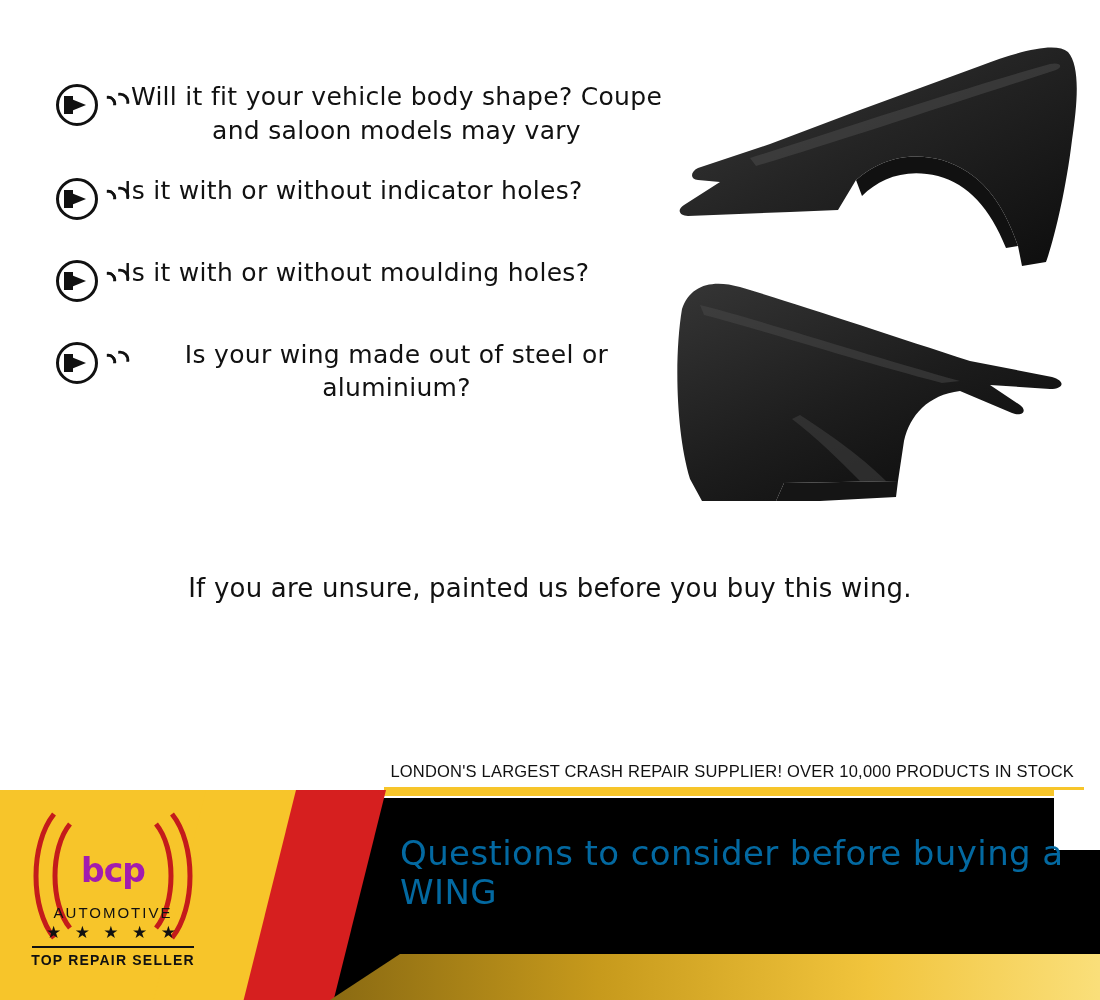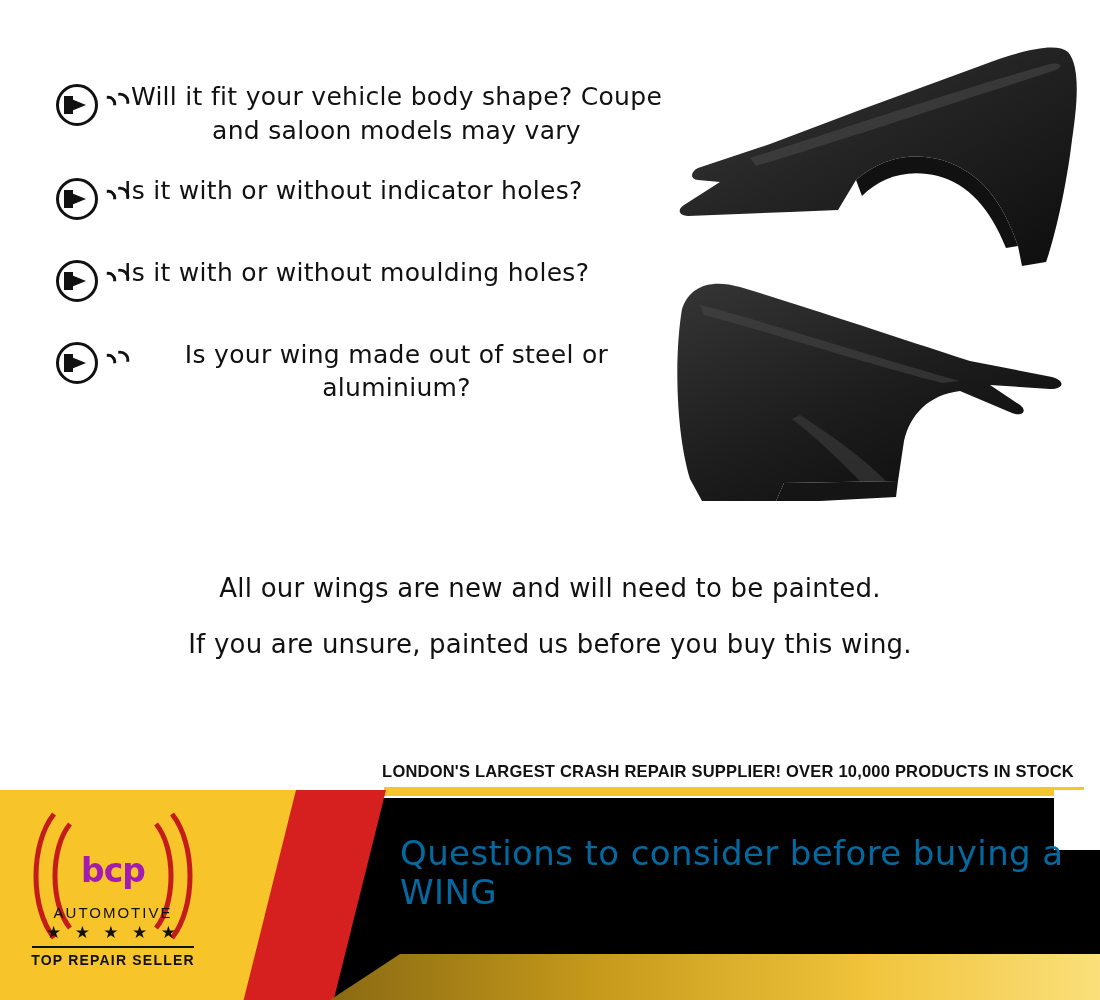--- a/index.html
+++ b/index.html
@@ -126,21 +126,21 @@
     margin-bottom: 22px;
     letter-spacing: 0.2px;
   }
 
   
   .strip-text {
     position: absolute;
     right: 26px;
     top: 762px;
     font-size: 16.5px;
-    font-weight: bold;
+    font-weight: normal;
     color: #111;
     letter-spacing: 0.2px;
     font-family: "Liberation Sans", sans-serif;
   }
   .strip-yellow {
     position: absolute;
     left: 384px;
     top: 787px;
     width: 700px;
     height: 9px;
@@ -370,21 +370,20 @@
     </defs>
     <path d="M22,44 C30,20 52,14 80,22 C140,40 230,70 310,96 L392,112 C406,116 404,124 390,124
              L330,120 L360,140 C368,146 362,152 352,148 L300,126 C268,130 250,150 244,176
              L238,216 L124,218 L116,236 L42,236 L30,214 C16,168 14,92 22,44 Z" fill="url(#gBot)"></path>
     <path d="M116,236 L124,218 L238,216 L236,232 L160,236 Z" fill="#151515"></path>
     <path d="M140,150 C180,176 206,196 226,216 L200,216 C178,194 156,172 132,154 Z" fill="#3d3d3d" opacity="0.6"></path>
     <path d="M40,40 C90,52 200,88 300,116 L282,118 C190,94 92,62 44,50 Z" fill="#4a4a4a" opacity="0.5"></path>
   </svg>
 
   <div class="paragraphs">
-    <div class="p-line">All our wings are new and will need to be painted.</div>
     <div class="p-line">If you are unsure, painted us before you buy this wing.</div>
   </div>
 
   <div class="strip-text">LONDON'S LARGEST CRASH REPAIR SUPPLIER! OVER 10,000 PRODUCTS IN STOCK</div>
   <div class="strip-yellow"></div>
 
   <div class="footer">
     <div class="footer-black"></div>
     <div class="footer-white-notch"></div>
     <div class="footer-yellowbar"></div>

